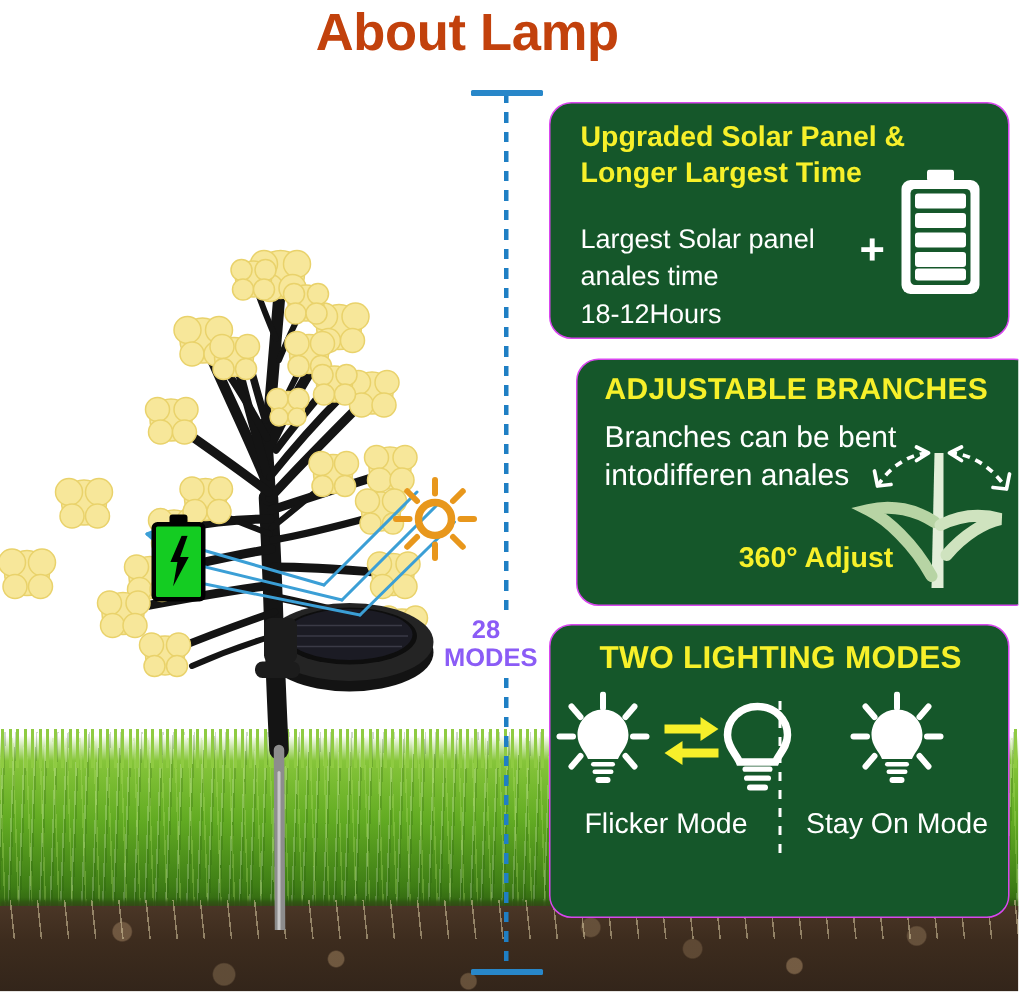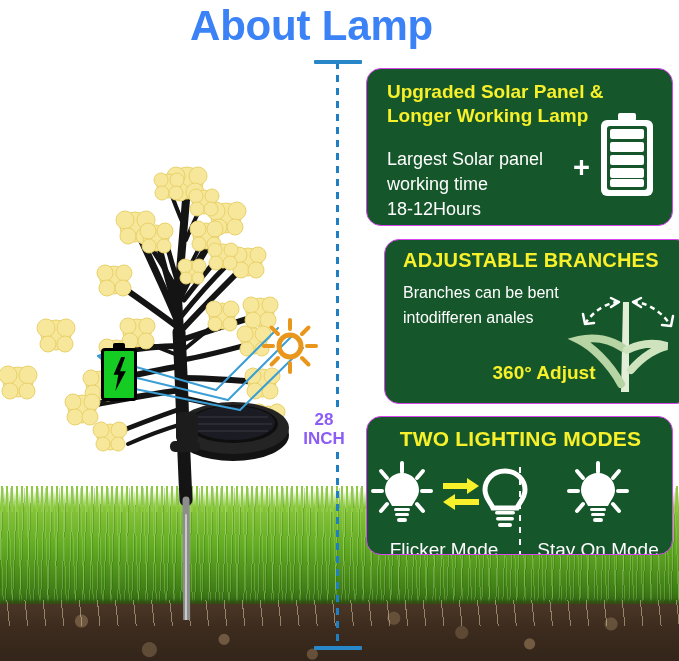--- a/index.html
+++ b/index.html
@@ -9,21 +9,21 @@
     font-family:"Liberation Sans", sans-serif;
     overflow:hidden;
     position:relative;
   }
   #stage{position:absolute;left:0;top:0;width:679px;height:661px;overflow:hidden;background:#fff;}
 
   
   .title{
     position:absolute;left:0;top:2px;width:623px;
     text-align:center;
-    font-size:42px;font-weight:bold;color:#3b82f6;
+    font-size:35px;font-weight:bold;color:#c2410c;
     letter-spacing:-0.2px;
   }
 
   
   .grass{
     position:absolute;left:0;top:488px;width:679px;height:120px;
     background:
       linear-gradient(to bottom,
         rgba(255,255,255,0) 0%,
         rgba(120,190,40,0.0) 2%,
@@ -136,32 +136,32 @@
   .box{
     position:absolute;
     background:#15572a;
     border:1px solid #d946ef;
     border-radius:15px;
     box-sizing:border-box;
     overflow:hidden;
   }
   #box1{left:366px;top:68px;width:307px;height:158px;}
   #box2{left:372px;top:239px;width:307px;height:165px;margin-left:12px;}
-  #box3{left:366px;top:416px;width:307px;height:139px;}
+  #box3{left:366px;top:416px;width:307px;height:196px;}
 
   .hl{color:#f7f02a;font-weight:bold;}
   .wt{color:#ffffff;}
 
   #box1 .h{position:absolute;left:20px;top:11px;width:250px;font-size:19px;line-height:24px;}
   #box1 .b{position:absolute;left:20px;top:62px;width:210px;font-size:18px;line-height:25px;margin-top:16px;}
   #box1 .batt-ico{position:absolute;left:228px;top:44px;width:64px;height:84px;}
   #box1 .plus{position:absolute;left:206px;top:84px;font-size:29px;font-weight:bold;color:#fff;line-height:1;}
 
   #box2 .h{position:absolute;left:18px;top:9px;width:275px;font-size:20px;letter-spacing:0.2px;}
-  #box2 .b{position:absolute;left:18px;top:40px;width:215px;font-size:16px;line-height:25px;}
+  #box2 .b{position:absolute;left:18px;top:40px;width:215px;font-size:20px;line-height:25px;}
   #box2 .adj{position:absolute;left:84px;top:122px;width:150px;text-align:center;font-size:19px;}
   #box2 .branch{position:absolute;left:176px;top:48px;width:128px;height:110px;}
 
   #box3 .h{position:absolute;left:0;top:10px;width:307px;text-align:center;font-size:21px;letter-spacing:0.2px;}
   #box3 .divider{position:absolute;left:152px;top:50px;width:2px;height:106px;
     background:repeating-linear-gradient(to bottom,#ffffff 0 6px, rgba(0,0,0,0) 6px 12px);}
   #box3 .lab-l{position:absolute;left:4px;top:122px;width:146px;text-align:center;font-size:19px;}
   #box3 .lab-r{position:absolute;left:158px;top:122px;width:146px;text-align:center;font-size:19px;}
   #box3 .icos{position:absolute;left:0;top:44px;width:307px;height:70px;}
 </style>
@@ -435,31 +435,31 @@
         <line x1="40" y1="16" x2="46.5" y2="9.5"></line>
       </g>
     </svg>
   </div>
 
   <div class="dim-line"></div>
   <div class="dim-cap top"></div>
   <div class="dim-cap bot"></div>
   <div class="dim-label">
     <div>28</div>
-    <div>INCH</div>
+    <div>MODES</div>
   </div>
 
   <div class="box" id="box1">
     <div class="h hl">
       <div>Upgraded Solar Panel &amp;</div>
-      <div>Longer Working Lamp</div>
+      <div>Longer Largest Time</div>
     </div>
     <div class="b wt">
       <div>Largest Solar panel</div>
-      <div>working time</div>
+      <div>anales time</div>
       <div>18-12Hours</div>
     </div>
     <div class="plus">+</div>
     <div class="batt-ico">
       <svg width="64" height="84" viewBox="0 0 64 84" xmlns="http://www.w3.org/2000/svg">
         <rect x="23" y="0" width="18" height="8" rx="2" fill="#ffffff"></rect>
         <rect x="6" y="7" width="52" height="76" rx="6" fill="#ffffff"></rect>
         <rect x="12" y="13" width="40" height="64" rx="3" fill="#15572a"></rect>
         <g fill="#ffffff">
           <rect x="15" y="16" width="34" height="10" rx="2"></rect>

